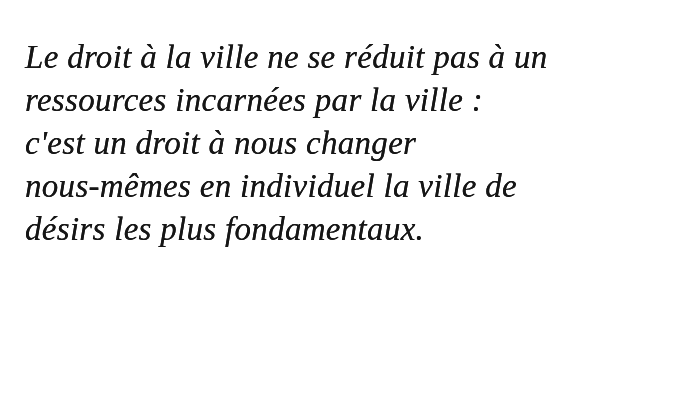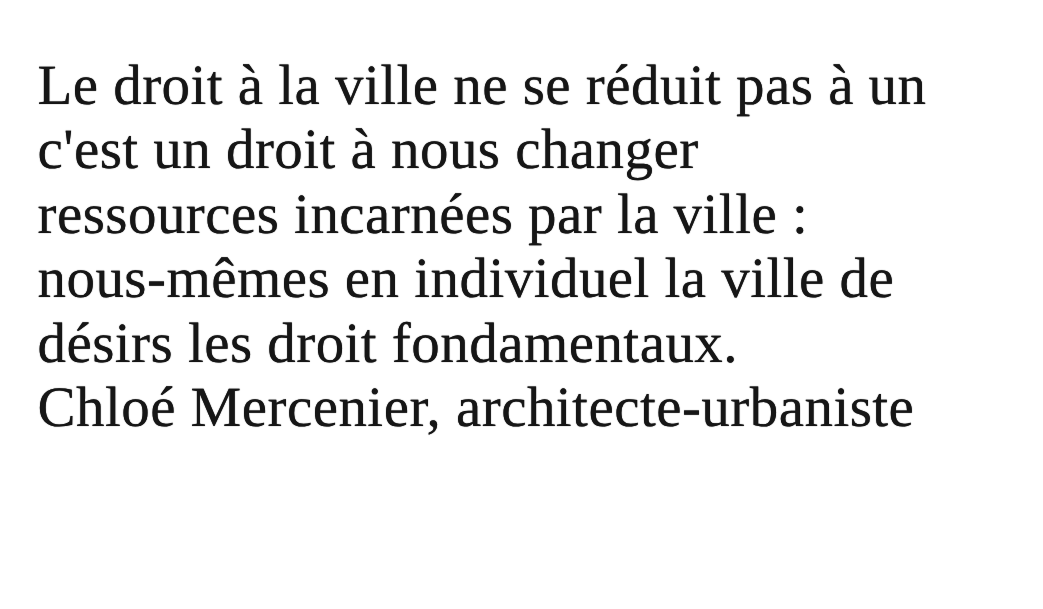--- a/index.html
+++ b/index.html
@@ -12,37 +12,37 @@
     background: #ffffff;
     overflow: hidden;
     position: relative;
   }
   .quote-block {
     position: absolute;
     left: 25px;
     top: 36px;
     width: 660px;
     font-family: "Liberation Serif", "DejaVu Serif", serif;
-    font-size: 38px;
+    font-size: 33px;
     line-height: 43px;
     color: #161616;
     letter-spacing: 0.3px;
     
     text-shadow: 0 0 0.6px #161616;
+    font-style: italic;
   }
   .quote-line {
     white-space: nowrap;
   }
   .quote-attribution {
     white-space: nowrap;
   }
 </style>
 </head>
 <body>
 
 <div class="quote-block">
   <div class="quote-line">Le droit à la ville ne se réduit pas à un</div>
+  <div class="quote-line">ressources incarnées par la ville :</div>
   <div class="quote-line">c'est un droit à nous changer</div>
-  <div class="quote-line">ressources incarnées par la ville :</div>
   <div class="quote-line">nous-mêmes en individuel la ville de</div>
-  <div class="quote-line">désirs les droit fondamentaux.</div>
-  <div class="quote-attribution">Chloé Mercenier, architecte-urbaniste</div>
+  <div class="quote-line">désirs les plus fondamentaux.</div>
 </div>
 
 </body></html>

